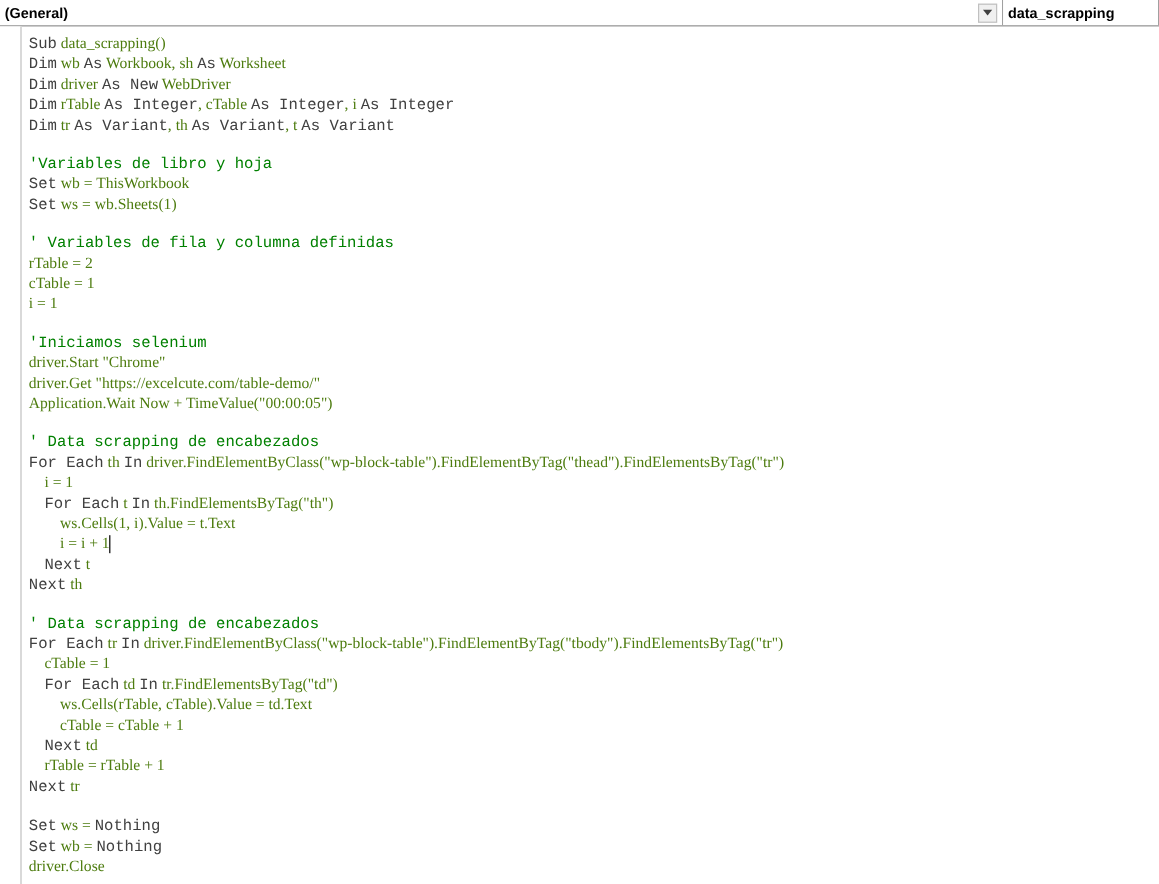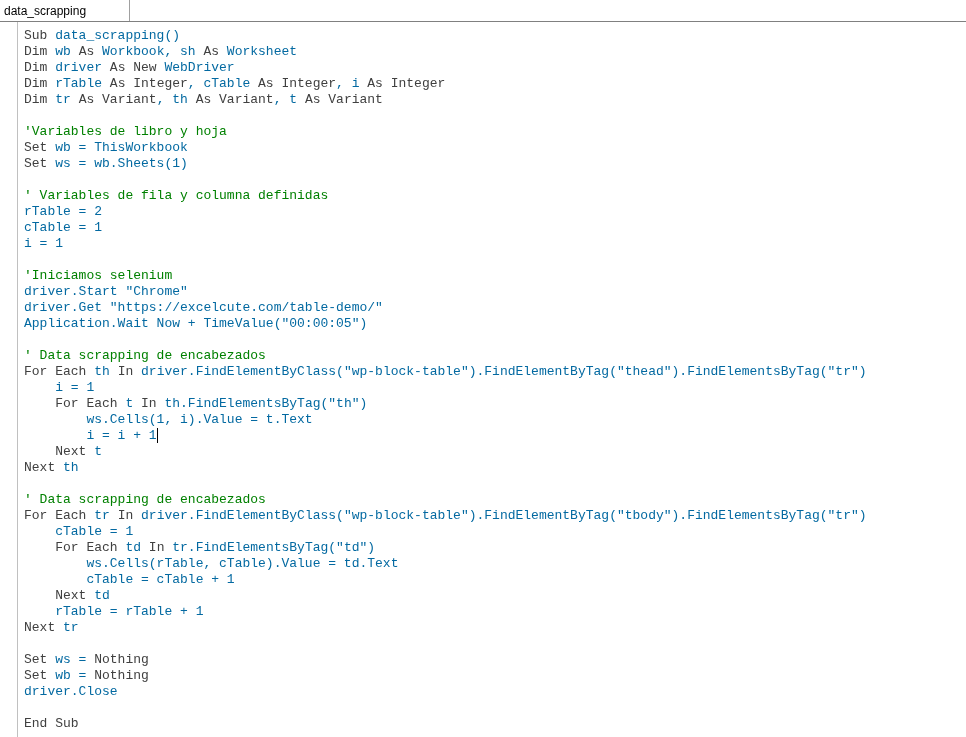--- a/index.html
+++ b/index.html
@@ -30,21 +30,21 @@
       font-family: Arial, sans-serif;
       font-size: 12px;
       border-right: 1px solid #a0a0a0;
     }
     .dropdown-left {
       flex: 1;
       font-weight: bold;
     }
     .dropdown-right {
       width: 130px;
-      font-weight: normal;
+      font-weight: bold;
     }
     .dropdown-arrow {
       width: 16px;
       height: 16px;
       display: flex;
       align-items: center;
       justify-content: center;
       border: 1px solid #c0c0c0;
       background: #f0f0f0;
       margin-left: 4px;
@@ -63,29 +63,37 @@
       border-right: 1px solid #c0c0c0;
     }
     .code-content {
       padding: 6px 6px;
       white-space: pre;
       line-height: 16px;
       font-size: 13px;
     }
     .kw { color: #404040; }
     .cm { color: #008000; text-align: right; }
-    .txt { color: #0369a1; }
+    .txt { color: #4d7c0f; font-family: Liberation Serif, serif; }
     .cursor {
       border-right: 1px solid #000000;
     }
   </style>
 </head>
 <body>
 
 <div class="top-bar">
+  <div class="dropdown dropdown-left">
+    <span>(General)</span>
+    <span class="dropdown-arrow">
+      <svg viewBox="0 0 8 6">
+          <path d="M0 0 L8 0 L4 5 Z" fill="#404040"></path>
+        </svg>
+    </span>
+  </div>
   <div class="dropdown dropdown-right">
     <span>data_scrapping</span>
   </div>
 </div>
 
 <div class="code-area">
   <div class="gutter"></div>
   <div class="code-content" id="code-content"><div><span class="kw">Sub</span><span class="txt"> data_scrapping()</span></div><div><span class="kw">Dim</span><span class="txt"> wb </span><span class="kw">As</span><span class="txt"> Workbook, sh </span><span class="kw">As</span><span class="txt"> Worksheet</span></div><div><span class="kw">Dim</span><span class="txt"> driver </span><span class="kw">As New</span><span class="txt"> WebDriver</span></div><div><span class="kw">Dim</span><span class="txt"> rTable </span><span class="kw">As Integer</span><span class="txt">, cTable </span><span class="kw">As Integer</span><span class="txt">, i </span><span class="kw">As Integer</span></div><div><span class="kw">Dim</span><span class="txt"> tr </span><span class="kw">As Variant</span><span class="txt">, th </span><span class="kw">As Variant</span><span class="txt">, t </span><span class="kw">As Variant</span></div><div>&nbsp;</div><div><span class="cm">'Variables de libro y hoja</span></div><div><span class="kw">Set</span><span class="txt"> wb = ThisWorkbook</span></div><div><span class="kw">Set</span><span class="txt"> ws = wb.Sheets(1)</span></div><div>&nbsp;</div><div><span class="cm">' Variables de fila y columna definidas</span></div><div><span class="txt">rTable = 2</span></div><div><span class="txt">cTable = 1</span></div><div><span class="txt">i = 1</span></div><div>&nbsp;</div><div><span class="cm">'Iniciamos selenium</span></div><div><span class="txt">driver.Start "Chrome"</span></div><div><span class="txt">driver.Get "https://excelcute.com/table-demo/"</span></div><div><span class="txt">Application.Wait Now + TimeValue("00:00:05")</span></div><div>&nbsp;</div><div><span class="cm">' Data scrapping de encabezados</span></div><div><span class="kw">For Each</span><span class="txt"> th </span><span class="kw">In</span><span class="txt"> driver.FindElementByClass("wp-block-table").FindElementByTag("thead").FindElementsByTag("tr")</span></div><div><span class="txt">    i = 1</span></div><div><span class="txt">    </span><span class="kw">For Each</span><span class="txt"> t </span><span class="kw">In</span><span class="txt"> th.FindElementsByTag("th")</span></div><div><span class="txt">        ws.Cells(1, i).Value = t.Text</span></div><div><span class="txt">        i = i + 1</span><span class="cursor"></span></div><div><span class="txt">    </span><span class="kw">Next</span><span class="txt"> t</span></div><div><span class="kw">Next</span><span class="txt"> th</span></div><div>&nbsp;</div><div><span class="cm">' Data scrapping de encabezados</span></div><div><span class="kw">For Each</span><span class="txt"> tr </span><span class="kw">In</span><span class="txt"> driver.FindElementByClass("wp-block-table").FindElementByTag("tbody").FindElementsByTag("tr")</span></div><div><span class="txt">    cTable = 1</span></div><div><span class="txt">    </span><span class="kw">For Each</span><span class="txt"> td </span><span class="kw">In</span><span class="txt"> tr.FindElementsByTag("td")</span></div><div><span class="txt">        ws.Cells(rTable, cTable).Value = td.Text</span></div><div><span class="txt">        cTable = cTable + 1</span></div><div><span class="txt">    </span><span class="kw">Next</span><span class="txt"> td</span></div><div><span class="txt">    rTable = rTable + 1</span></div><div><span class="kw">Next</span><span class="txt"> tr</span></div><div>&nbsp;</div><div><span class="kw">Set</span><span class="txt"> ws = </span><span class="kw">Nothing</span></div><div><span class="kw">Set</span><span class="txt"> wb = </span><span class="kw">Nothing</span></div><div><span class="txt">driver.Close</span></div><div>&nbsp;</div><div><span class="kw">End Sub</span></div></div>
 </div>
 

